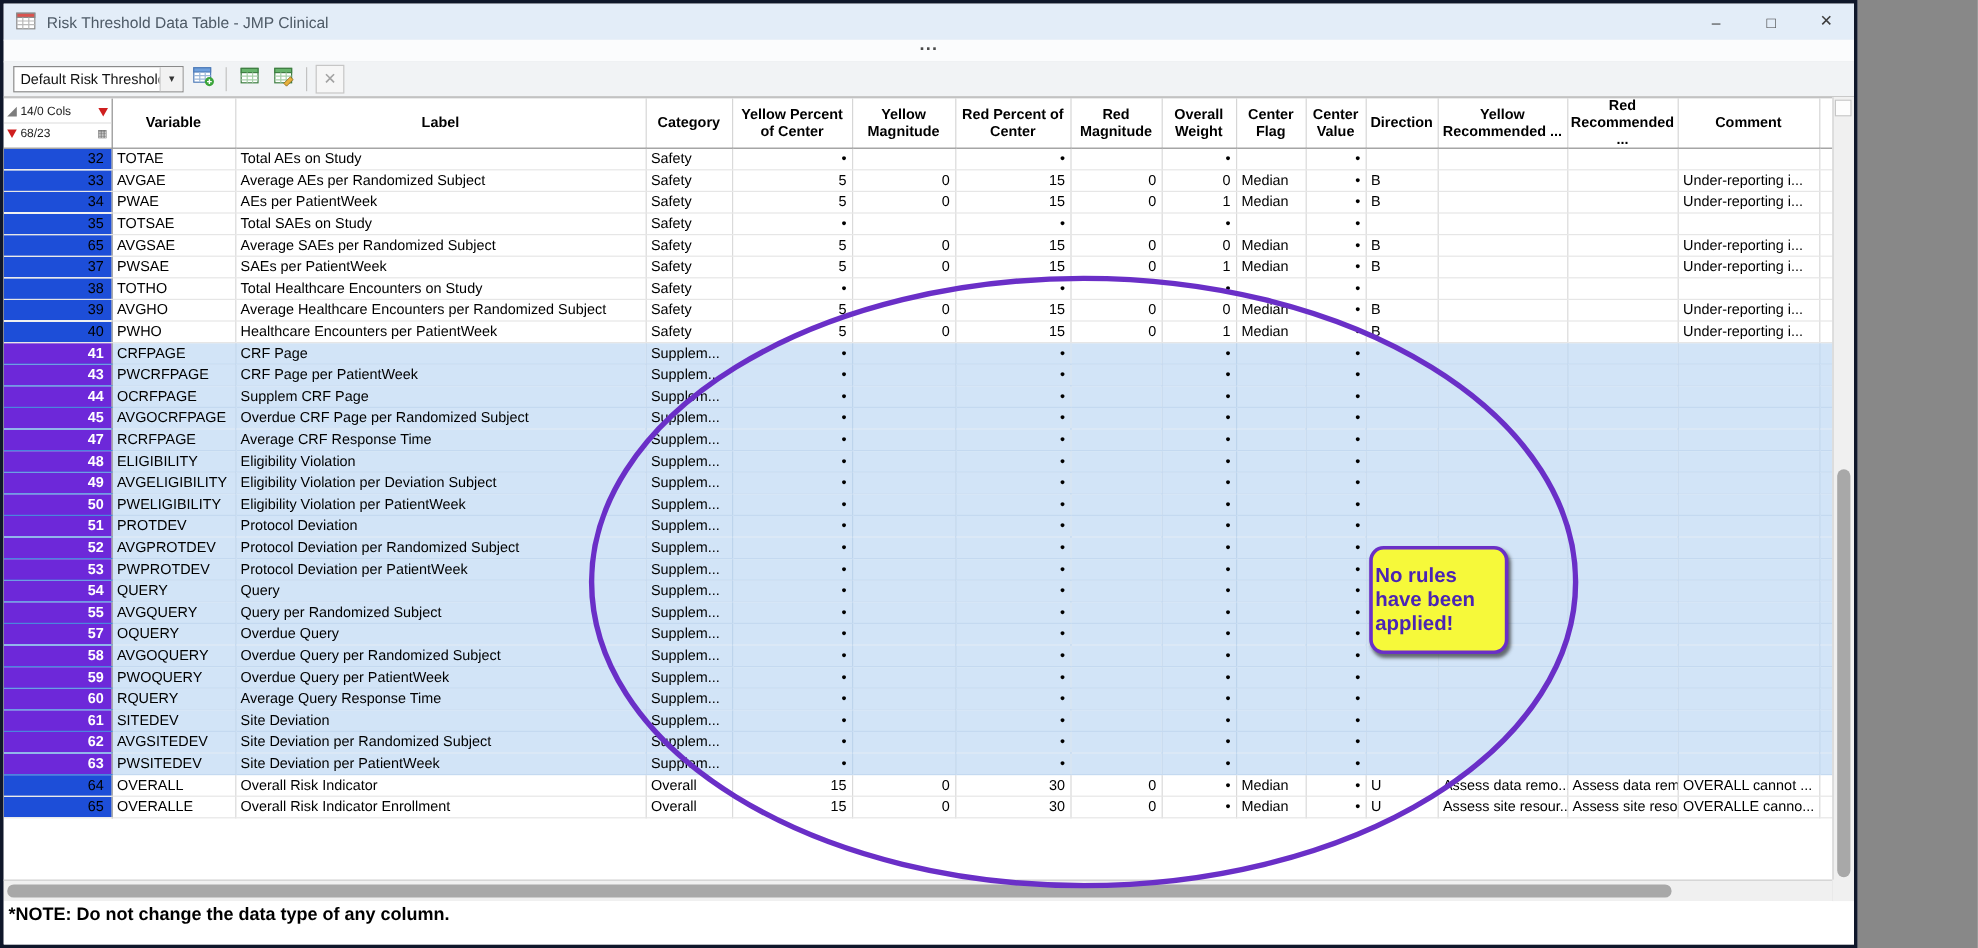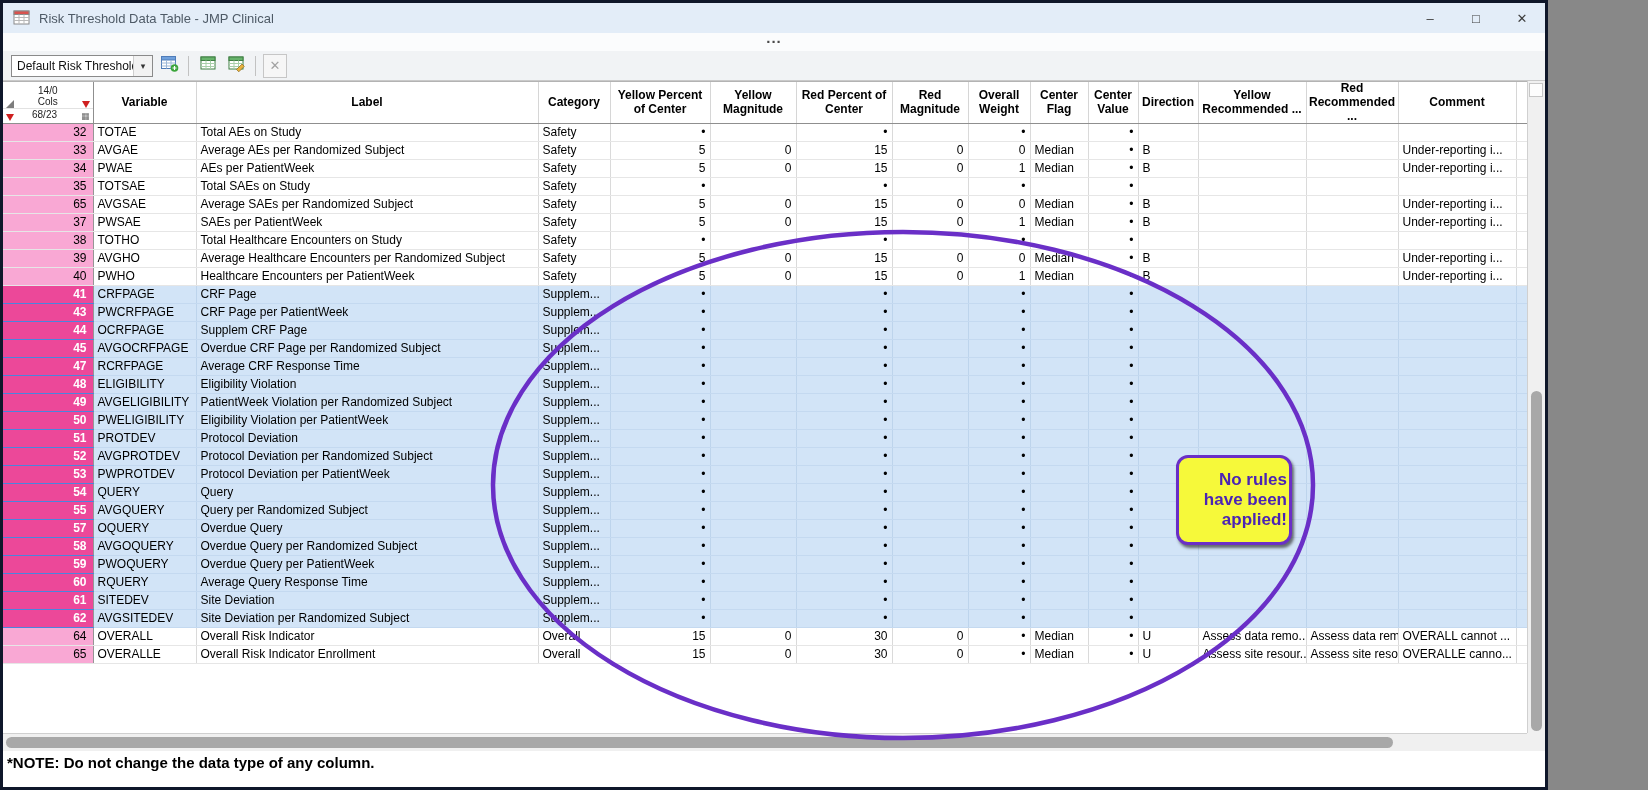--- a/index.html
+++ b/index.html
@@ -38,38 +38,38 @@
   
   .grid-area{position:absolute;top:78px;left:0;width:calc(100% - 18px);height:652px;
              overflow:hidden;border-top:1px solid #b3b3b3;background:#fff;}
   table{border-collapse:collapse;table-layout:fixed;width:1630px;}
   thead th{background:#ffffff;border-bottom:1px solid #8f8f8f;border-right:1px solid #d6d6d6;
            font-size:12px;font-weight:bold;color:#000;height:36px;vertical-align:middle;
            text-align:center;padding:0 2px;line-height:1.15;overflow:hidden;}
   thead th:last-child{border-right:none;}
   th.corner{padding:0;border-right:1px solid #8f8f8f;}
   .corner-inner{display:flex;flex-direction:column;height:36px;font-weight:normal;}
-  .corner-row{flex:1;display:flex;align-items:flex-end;gap:18px;padding:0 3px;font-size:10px;color:#222;}
+  .corner-row{flex:1;display:flex;align-items:center;gap:3px;padding:0 3px;font-size:10px;color:#222;}
   .corner-row:first-child{border-bottom:1px solid #e2e2e2;}
   .red-tri{width:0;height:0;border-left:4px solid transparent;border-right:4px solid transparent;
            border-top:7px solid #cf1f1f;}
   .diag{width:0;height:0;border-bottom:8px solid #7d7d7d;border-left:8px solid transparent;}
   .ml-auto{margin-left:auto;}
   .mini-grid{font-size:9px;color:#6e6e6e;line-height:9px;}
 
   tbody tr{height:18px;}
   tbody td{font-size:12px;height:17px;line-height:17px;padding:0 4px;color:#000;
            border-right:1px solid #dadada;border-bottom:1px solid #e6e6e6;
            overflow:hidden;white-space:nowrap;}
   tbody td:last-child{border-right:none;}
-  td.c-num{text-align:right;border-right:1px solid #969696;background:#f9a8d4;padding-right:6px;}
+  td.c-num{text-align:right;border-right:1px solid #969696;background:#1d4ed8;padding-right:6px;}
   .c-right{text-align:right;}
   .c-left{text-align:left;}
   tbody tr.sel td{background:#d2e4f7;border-right-color:#bdd4ec;border-bottom-color:#c4d9f0;}
-  tbody tr.sel td.c-num{background:#ec4899;color:#fff;font-weight:600;
+  tbody tr.sel td.c-num{background:#6d28d9;color:#fff;font-weight:600;
                         border-right-color:#969696;border-bottom-color:#4a85dd;}
 
   
   .hscroll{position:absolute;top:730px;left:0;width:calc(100% - 18px);height:18px;
            background:#f0f0f0;border-top:1px solid #d0d0d0;box-sizing:border-box;}
   .hthumb{position:absolute;left:3px;top:3px;height:11px;width:91%;background:#a8a8a8;border-radius:6px;}
   .vscroll{position:absolute;top:78px;right:0;width:18px;height:670px;background:#f0f0f0;
            border-left:1px solid #d0d0d0;box-sizing:border-box;}
   .vscroll-btn{position:absolute;top:2px;left:1px;width:14px;height:14px;background:#fdfdfd;
                border:1px solid #c6c6c6;box-sizing:border-box;}
@@ -78,23 +78,23 @@
 
   
   .notebar{position:absolute;top:748px;left:0;right:0;height:41px;background:#fff;
            padding:3px 4px;box-sizing:border-box;}
   .notebar span{font-size:15px;font-weight:bold;color:#000;}
 
   
   .annot{position:absolute;top:0;left:0;z-index:40;pointer-events:none;}
   .callout{position:absolute;left:1138px;top:452px;width:116px;height:90px;z-index:41;
            border:3px solid #6a2fc7;border-radius:12px;background:#f6f93a;
-           display:flex;align-items:center;justify-content:center;text-align:right;
+           display:flex;align-items:center;justify-content:center;text-align:left;
            font-size:17px;font-weight:bold;line-height:1.18;padding:2px;box-sizing:border-box;
-           box-shadow:2px 3px 3px rgba(40,40,40,0.65);pointer-events:none;margin-left:35px;}
+           box-shadow:2px 3px 3px rgba(40,40,40,0.65);pointer-events:none;}
 </style>
 </head>
 <body>
 
 <div class="app">
 
   <div class="titlebar">
     <span class="app-icon">
       <svg width="18" height="16" viewBox="0 0 18 16">
         <rect x="1" y="1" width="15" height="13" fill="#ffffff" stroke="#8a8a8a"></rect>
@@ -484,21 +484,21 @@
             <td class="c-right">•</td>
             <td class="c-left"></td>
             <td class="c-left"></td>
             <td class="c-left"></td>
             <td class="c-left"></td>
             <td class="c-left"></td>
           </tr>
           <tr class="sel">
             <td class="c-num">49</td>
             <td class="c-left">AVGELIGIBILITY</td>
-            <td class="c-left">PatientWeek Violation per Randomized Subject</td>
+            <td class="c-left">Eligibility Violation per Deviation Subject</td>
             <td class="c-left">Supplem...</td>
             <td class="c-right">•</td>
             <td class="c-right"></td>
             <td class="c-right">•</td>
             <td class="c-right"></td>
             <td class="c-right">•</td>
             <td class="c-left"></td>
             <td class="c-right">•</td>
             <td class="c-left"></td>
             <td class="c-left"></td>
@@ -701,20 +701,38 @@
             <td class="c-left"></td>
             <td class="c-left"></td>
             <td class="c-left"></td>
             <td class="c-left"></td>
             <td class="c-left"></td>
           </tr>
           <tr class="sel">
             <td class="c-num">62</td>
             <td class="c-left">AVGSITEDEV</td>
             <td class="c-left">Site Deviation per Randomized Subject</td>
+            <td class="c-left">Supplem...</td>
+            <td class="c-right">•</td>
+            <td class="c-right"></td>
+            <td class="c-right">•</td>
+            <td class="c-right"></td>
+            <td class="c-right">•</td>
+            <td class="c-left"></td>
+            <td class="c-right">•</td>
+            <td class="c-left"></td>
+            <td class="c-left"></td>
+            <td class="c-left"></td>
+            <td class="c-left"></td>
+            <td class="c-left"></td>
+          </tr>
+          <tr class="sel">
+            <td class="c-num">63</td>
+            <td class="c-left">PWSITEDEV</td>
+            <td class="c-left">Site Deviation per PatientWeek</td>
             <td class="c-left">Supplem...</td>
             <td class="c-right">•</td>
             <td class="c-right"></td>
             <td class="c-right">•</td>
             <td class="c-right"></td>
             <td class="c-right">•</td>
             <td class="c-left"></td>
             <td class="c-right">•</td>
             <td class="c-left"></td>
             <td class="c-left"></td>

